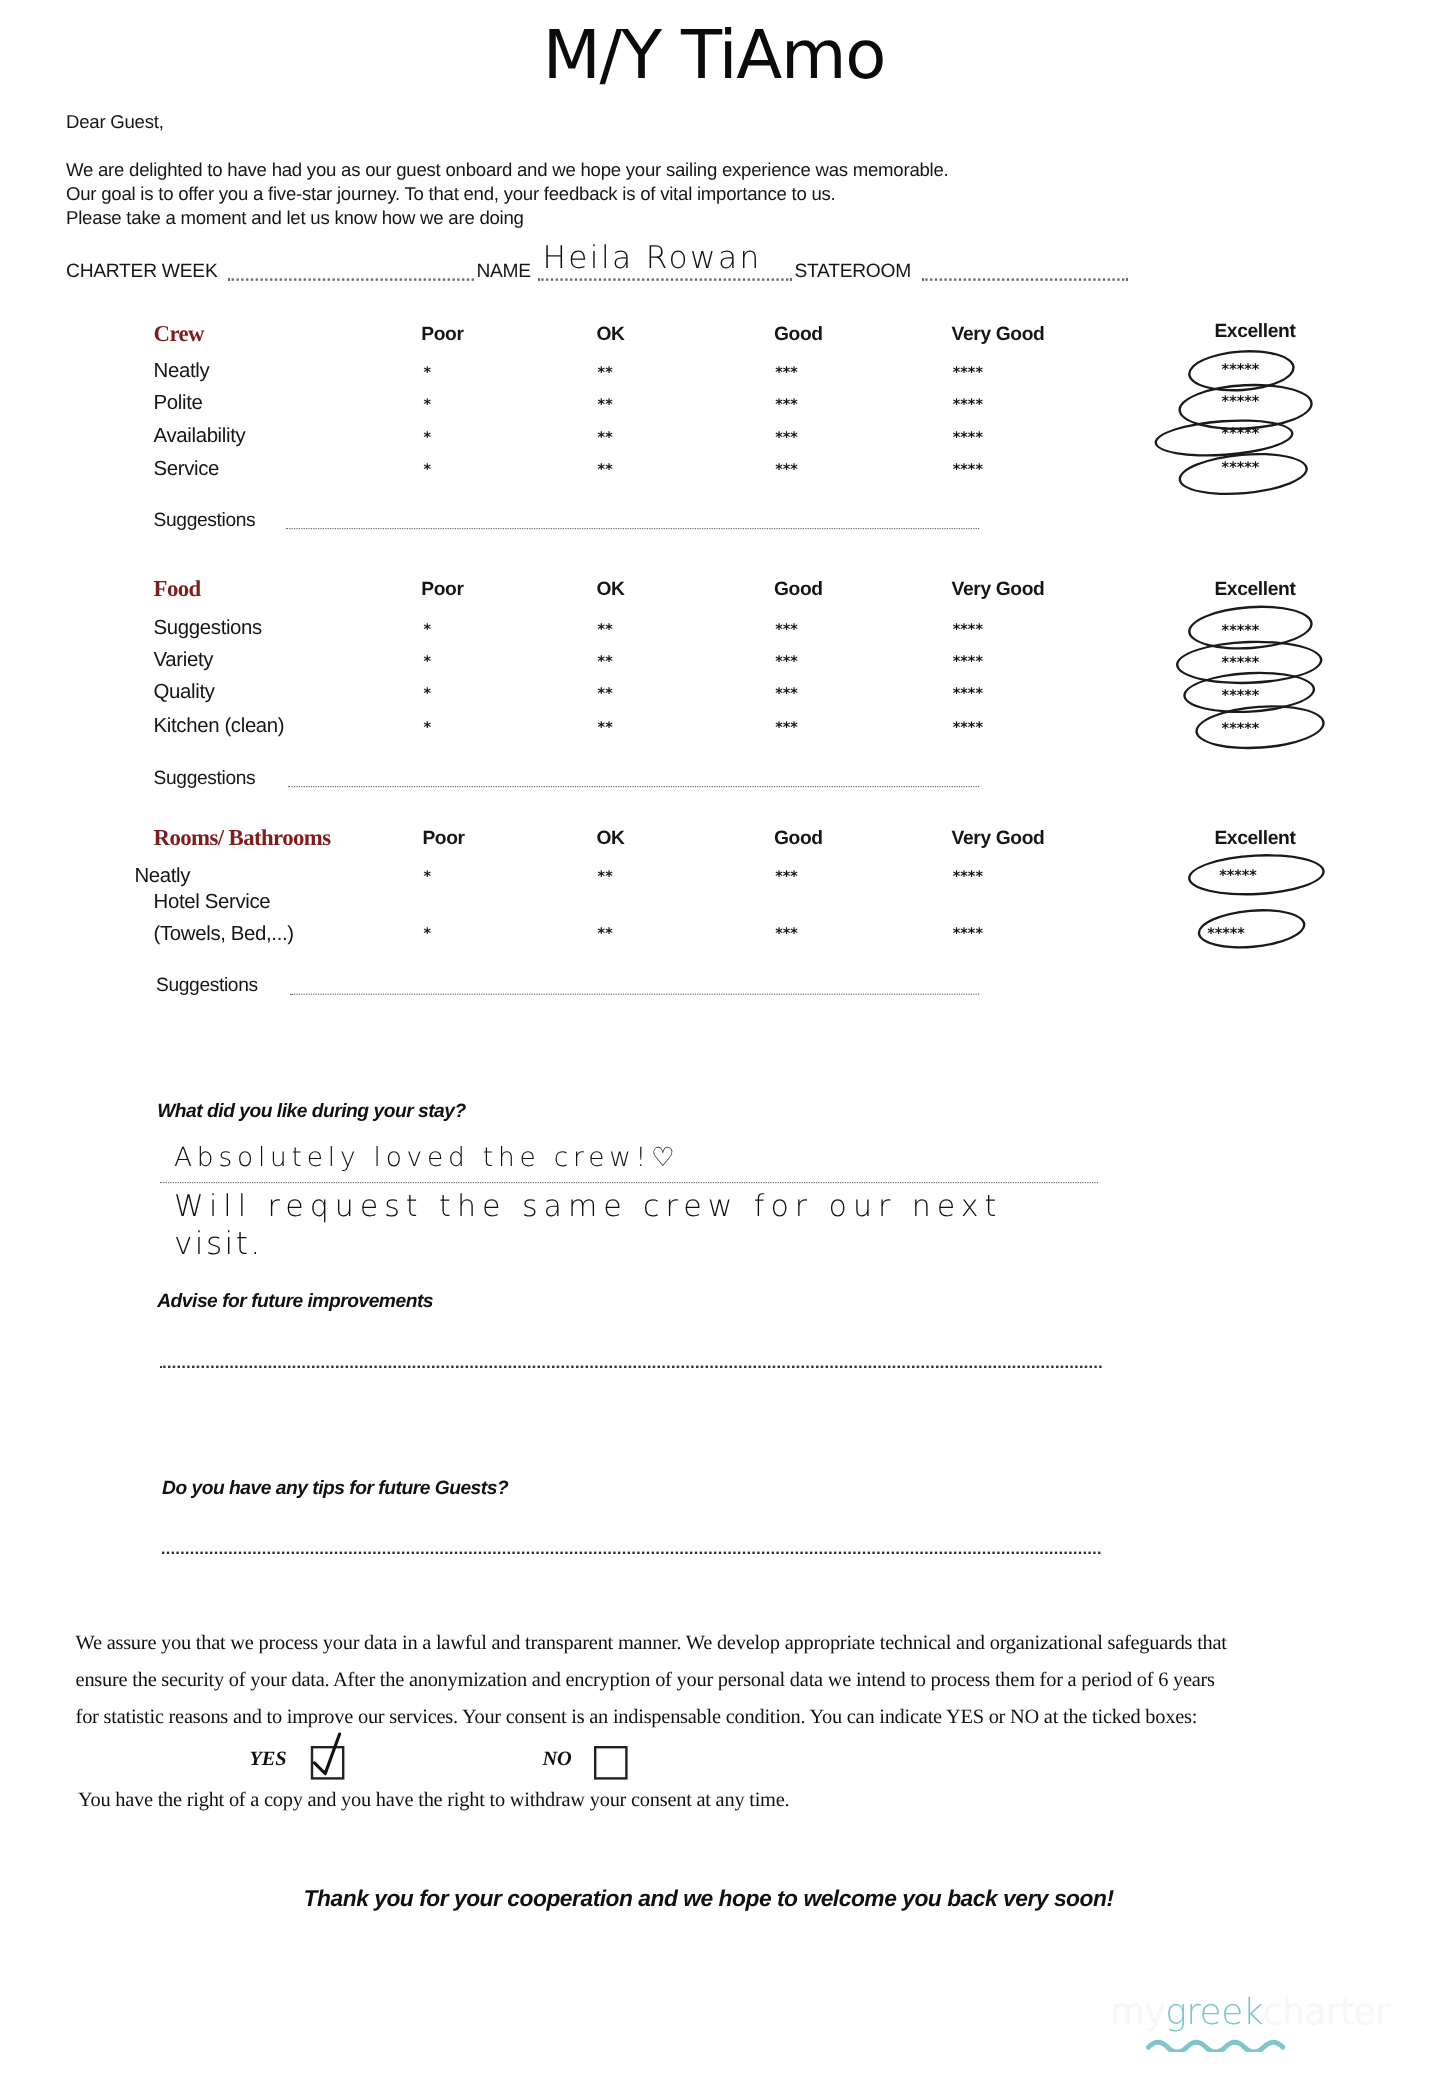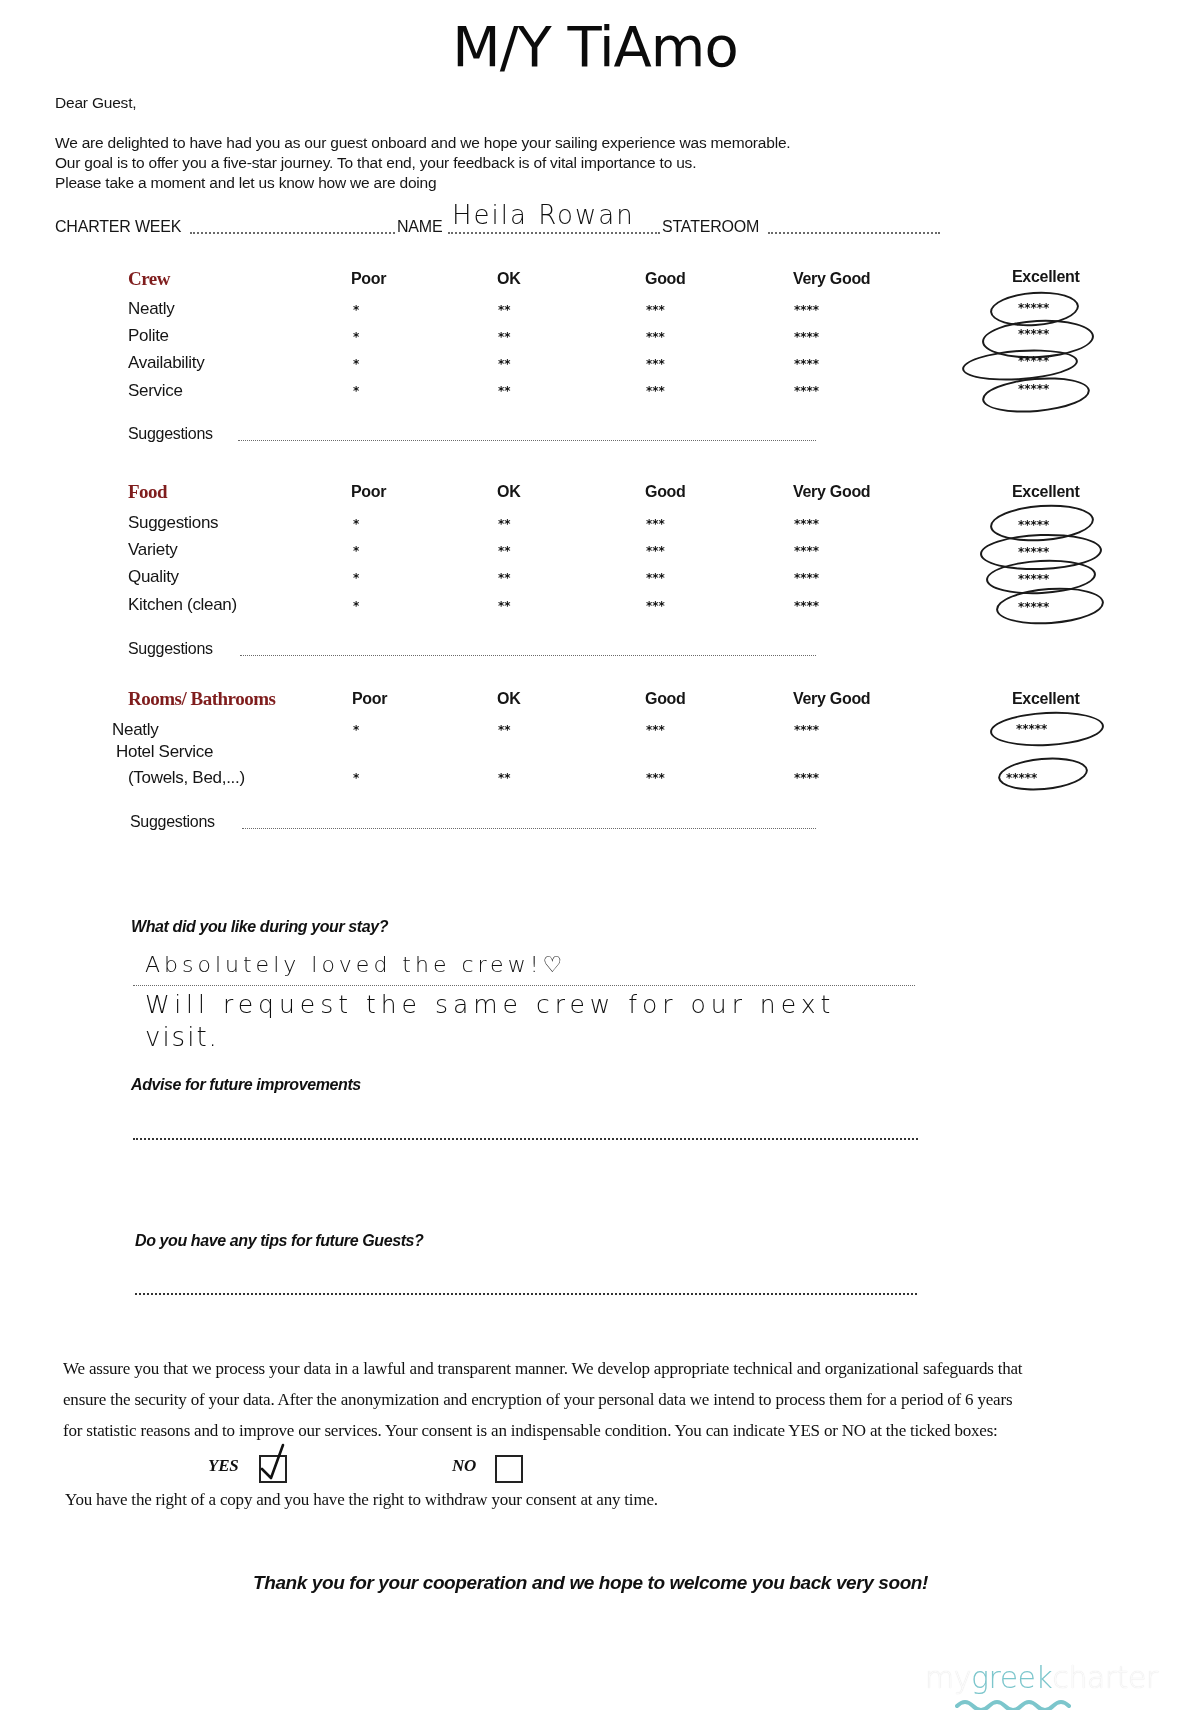--- a/index.html
+++ b/index.html
@@ -150,21 +150,21 @@
   <div>
     <div class="abs row-label" style="left:112px; top:720px;">Neatly</div>
     <div class="abs stars" style="left:353px; top:723px;">*</div>
     <div class="abs stars" style="left:498px; top:723px;">**</div>
     <div class="abs stars" style="left:646px; top:723px;">***</div>
     <div class="abs stars" style="left:794px; top:723px;">****</div>
     <div class="abs stars" style="left:1016px; top:722px;">*****</div>
     <div class="circle" style="left:990px; top:712px; width:110px; height:30px; transform:rotate(-3deg);"></div>
   </div>
   <div>
-    <div class="abs row-label" style="left:116px; top:742px;">Hotel Service</div>
+    <div class="abs row-label" style="left:128px; top:742px;">Hotel Service</div>
     <div class="abs row-label" style="left:128px; top:768px;">(Towels, Bed,...)</div>
     <div class="abs stars" style="left:353px; top:771px;">*</div>
     <div class="abs stars" style="left:498px; top:771px;">**</div>
     <div class="abs stars" style="left:646px; top:771px;">***</div>
     <div class="abs stars" style="left:794px; top:771px;">****</div>
     <div class="abs stars" style="left:1006px; top:771px;">*****</div>
     <div class="circle" style="left:998px; top:758px; width:86px; height:28px; transform:rotate(-5deg);"></div>
   </div>
 
   <div class="abs row-label" style="left:130px; top:813px; font-size:16px;">Suggestions</div>

